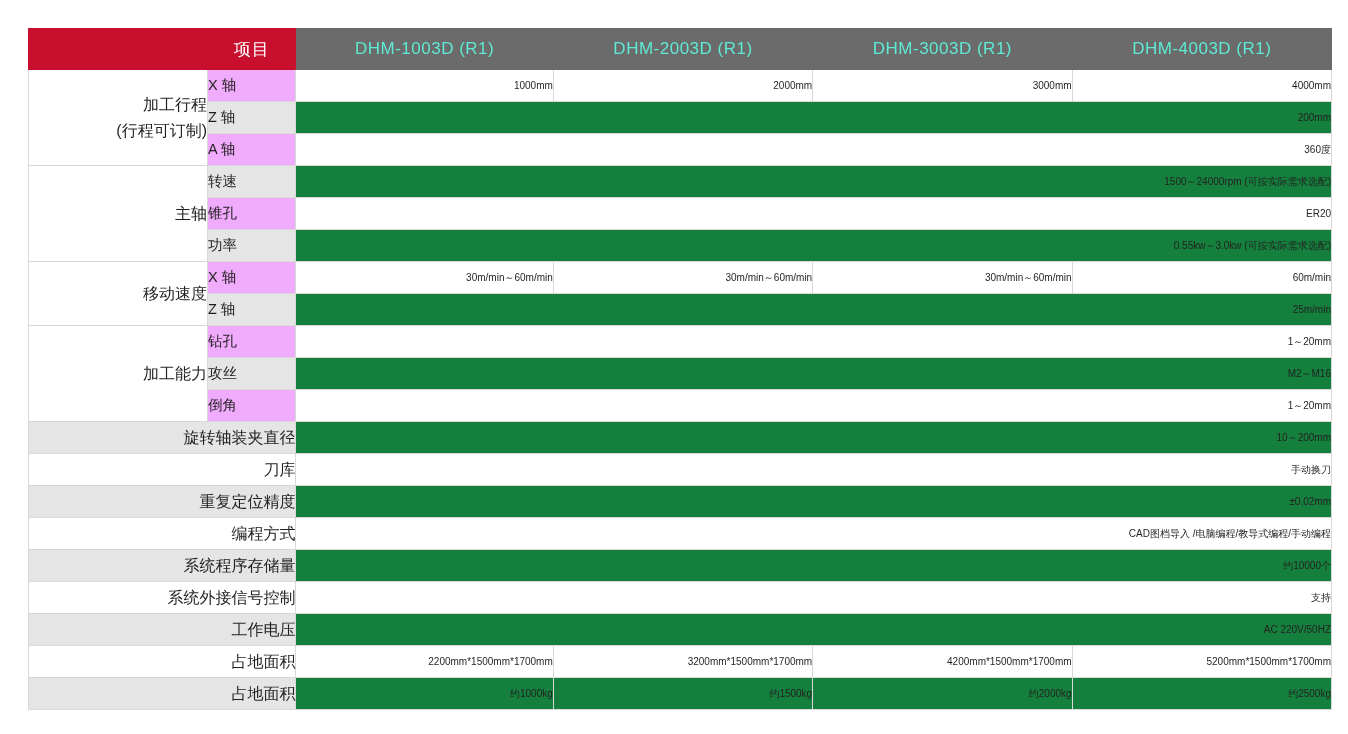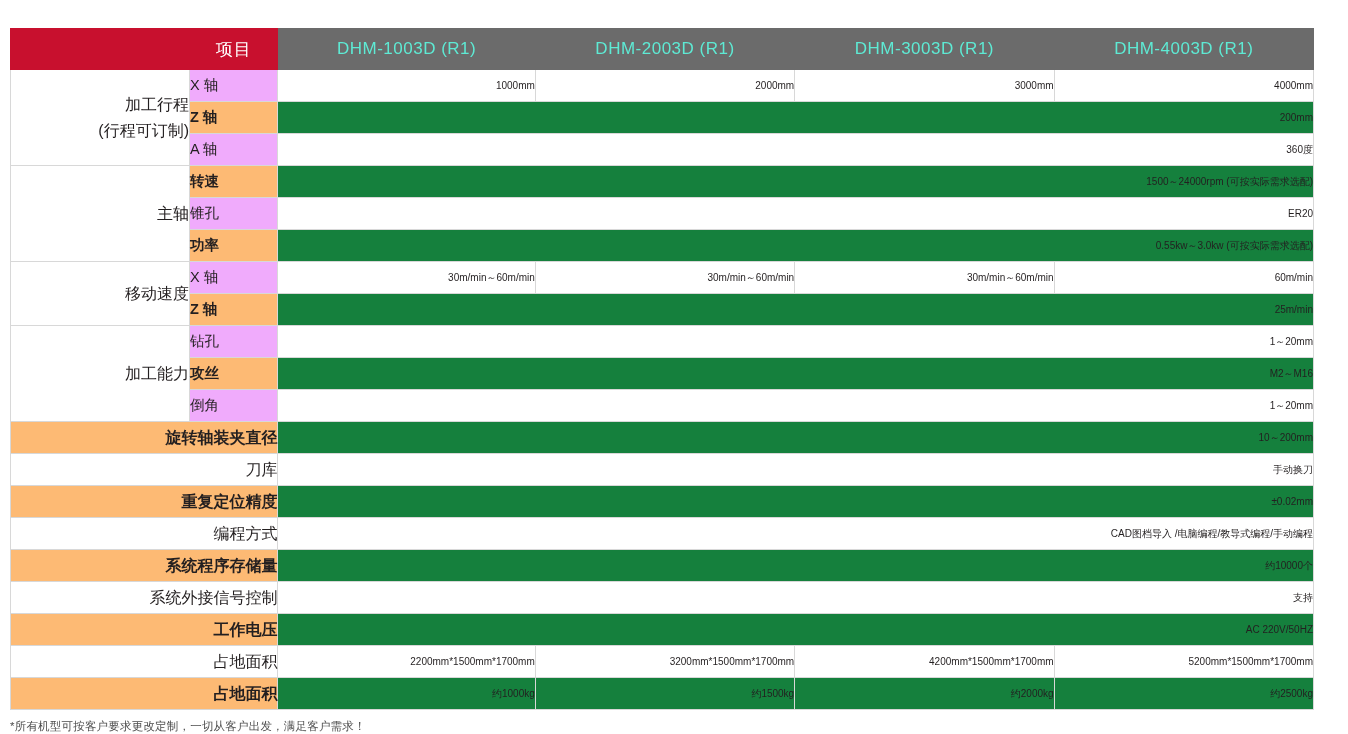--- a/index.html
+++ b/index.html
@@ -12,21 +12,21 @@
     height: 734px;
     font-family: "Liberation Sans", "DejaVu Sans", sans-serif;
     color: #231f20;
     overflow: hidden;
   }
   .page {
     position: relative;
     width: 1348px;
     height: 734px;
     box-sizing: border-box;
-    padding: 28px 22px 0 10px;
+    padding: 28px 22px 0 28px;
   }
   table.spec {
     border-collapse: collapse;
     width: 1304px;
     table-layout: fixed;
   }
   table.spec td, table.spec th {
     border: 1px solid #d8d8d8;
     padding: 0;
     font-weight: normal;
@@ -75,22 +75,21 @@
   .val {
     font-size: 10px;
     text-align: right;
     background: #ffffff;
     height: 31px;
   }
   .val.shade {
     background: #15803d;
   }
   .lbl.shade, .sub.shade {
-    background: #fdba74;
-    font-weight: bold;
+    background: #e5e5e5;
   }
   .row-h { height: 31px; }
   .tall { line-height: 1.6; }
 
   .note {
     margin-top: 9px;
     font-size: 11.5px;
     color: #4d4d4d;
     letter-spacing: 0.2px;
   }
@@ -218,15 +217,14 @@
     <tr class="row-h">
       <td class="lbl shade" colspan="2">占地面积</td>
       <td class="val shade">约1000kg</td>
       <td class="val shade">约1500kg</td>
       <td class="val shade">约2000kg</td>
       <td class="val shade">约2500kg</td>
     </tr>
   </tbody>
     </table>
 
-  <div class="note">*所有机型可按客户要求更改定制，一切从客户出发，满足客户需求！</div>
 
 </div>
 
 </body></html>

